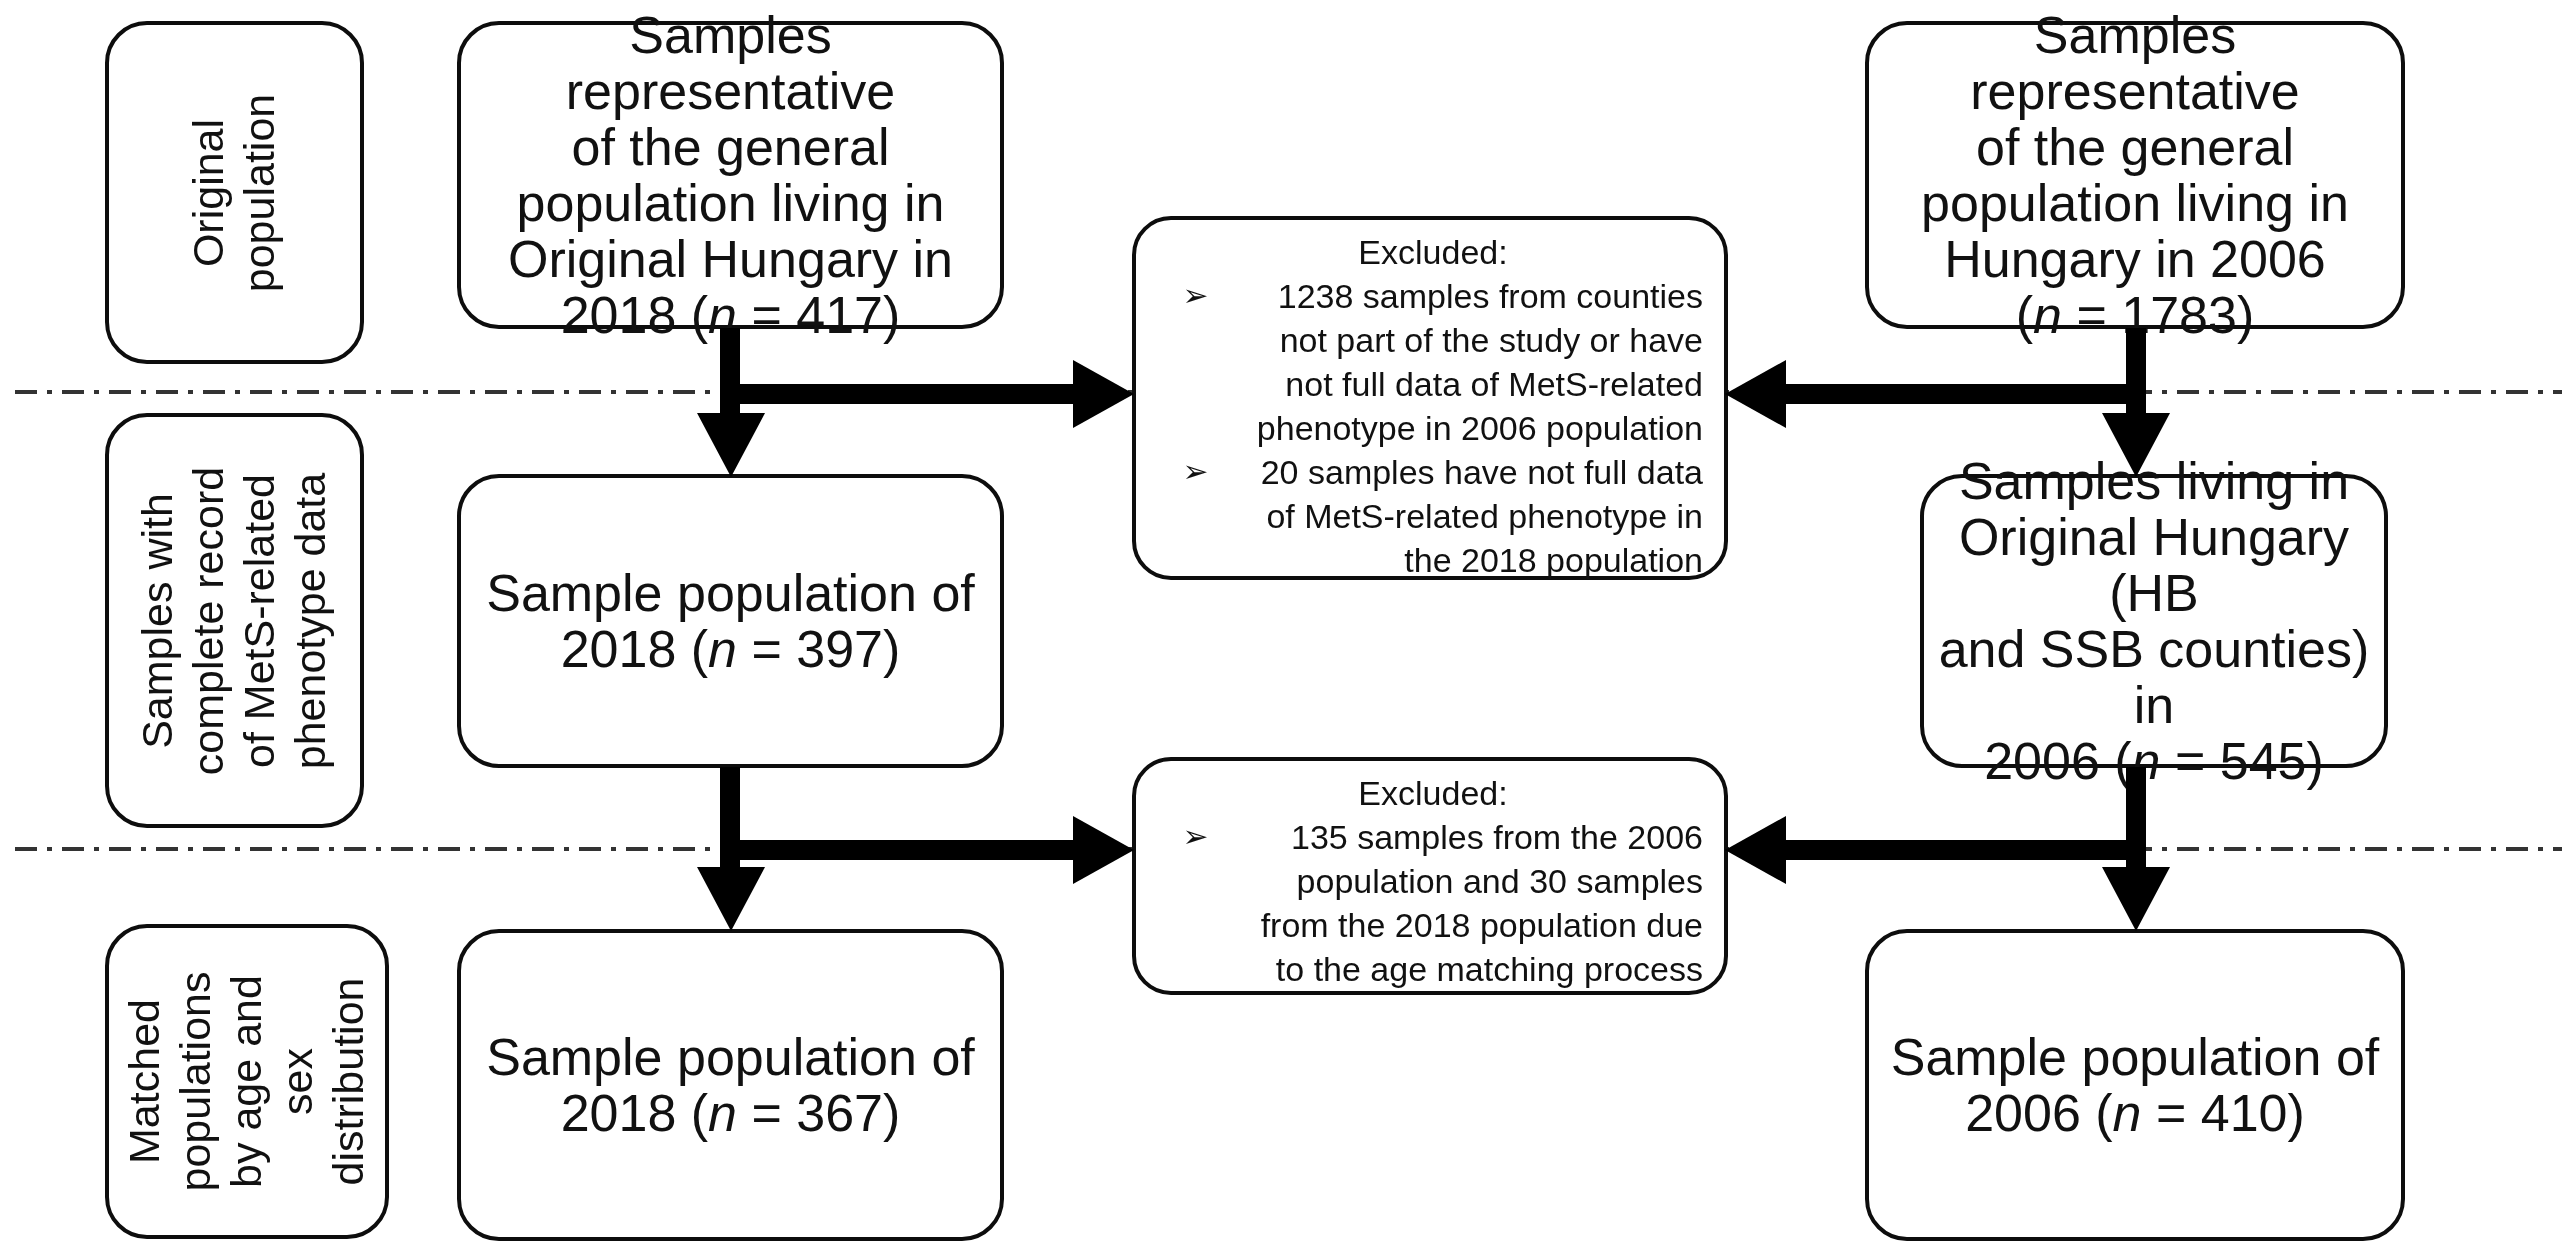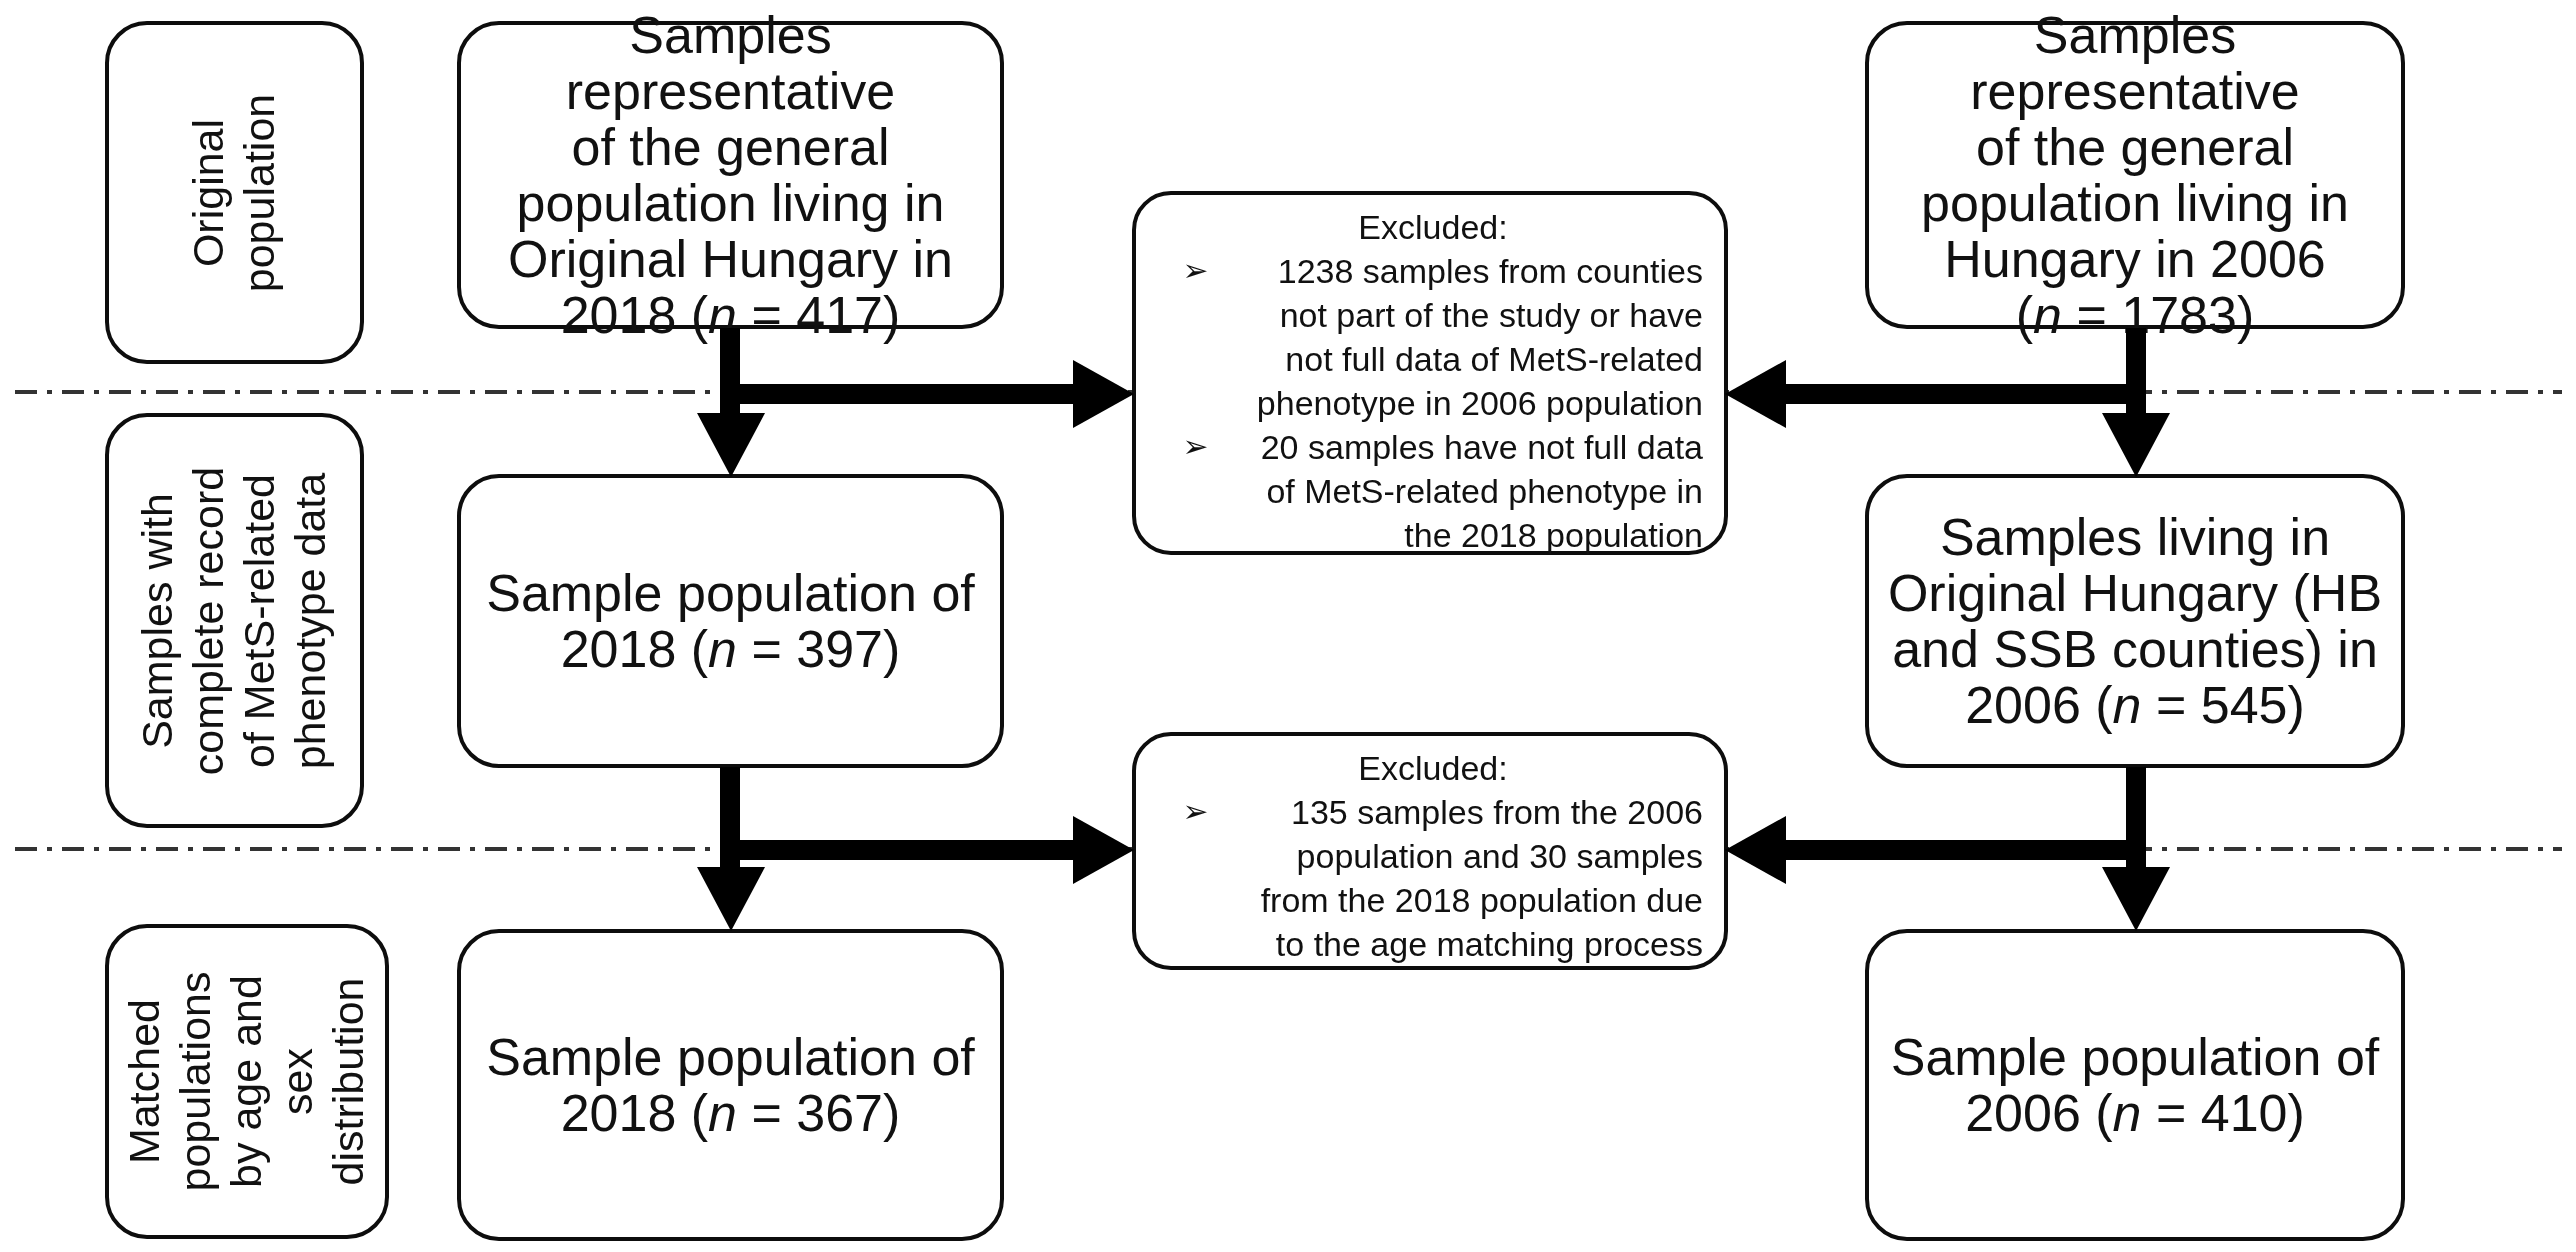--- a/index.html
+++ b/index.html
@@ -38,21 +38,21 @@
     border:4.2px solid #0d0d0d;border-radius:42px;
     box-sizing:border-box;z-index:2;
     display:flex;align-items:center;justify-content:center;
   }
   .box .txt{text-align:center;font-size:52px;line-height:56px;}
   .box .ln{display:block;}
   .labelbox .rot{transform:rotate(-90deg);text-align:center;
     font-size:43px;line-height:51px;white-space:nowrap;}
   .labelbox .ln{display:block;}
   .excbox{border-radius:39px;flex-direction:column;align-items:stretch;
-    justify-content:flex-start;padding:9.8px 21px 7px 27px;}
+    justify-content:flex-start;padding:9.8px 21px 7px 27px;margin-top:25px;}
   .exc-title{text-align:center;font-size:34px;line-height:44px;}
   .bullet{display:flex;align-items:flex-start;font-size:34px;line-height:44px;}
   .bmark{flex:0 0 74px;text-align:left;padding-left:19.6px;font-size:31px;}
   .btext{flex:1;text-align:right;}
   i{font-style:italic;}
 </style>
 </head>
 <body>
 
 <div class="canvas">
@@ -133,21 +133,21 @@
   <div class="box" style="left:1865px;top:21px;width:540px;height:308px;">
     <div class="txt">
       <span class="ln">Samples representative</span>
       <span class="ln">of the general</span>
       <span class="ln">population living in</span>
       <span class="ln">Hungary in 2006</span>
       <span class="ln">(<i>n</i> = 1783)</span>
     </div>
   </div>
 
-  <div class="box" style="left:1865px;top:474px;width:540px;height:294px;">
+  <div class="box" style="left:1920px;top:474px;width:468px;height:294px;">
     <div class="txt">
       <span class="ln">Samples living in</span>
       <span class="ln">Original Hungary (HB</span>
       <span class="ln">and SSB counties) in</span>
       <span class="ln">2006 (<i>n</i> = 545)</span>
     </div>
   </div>
 
   <div class="box" style="left:1865px;top:929px;width:540px;height:312px;">
     <div class="txt">

